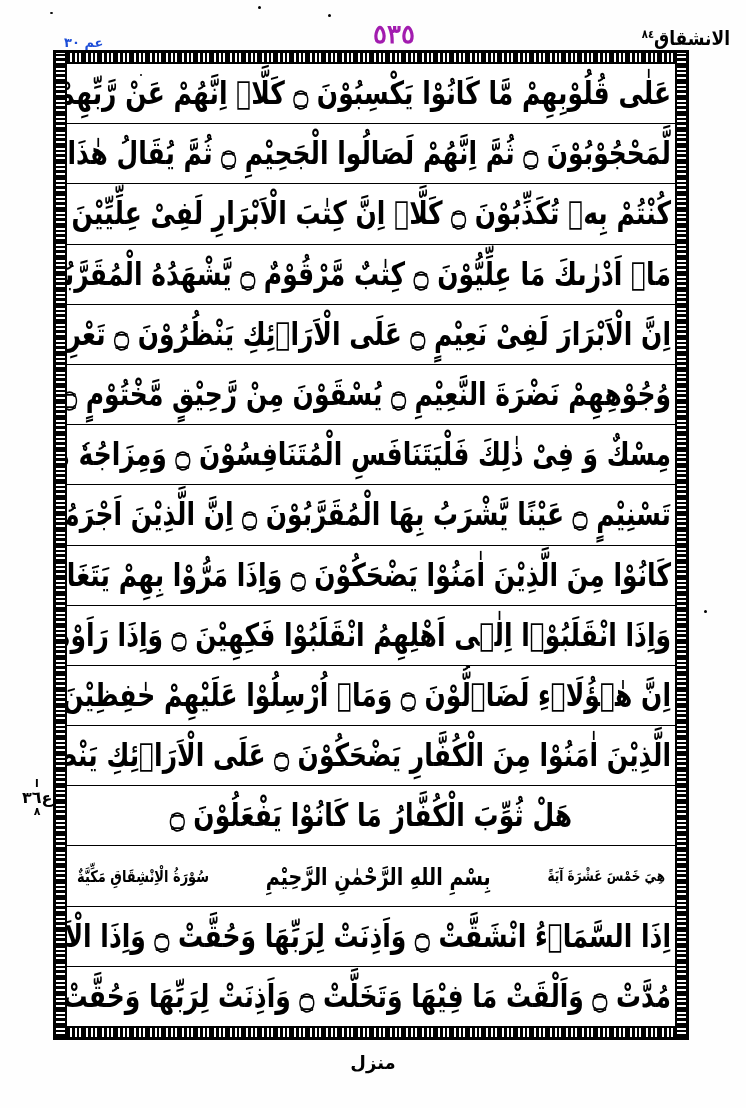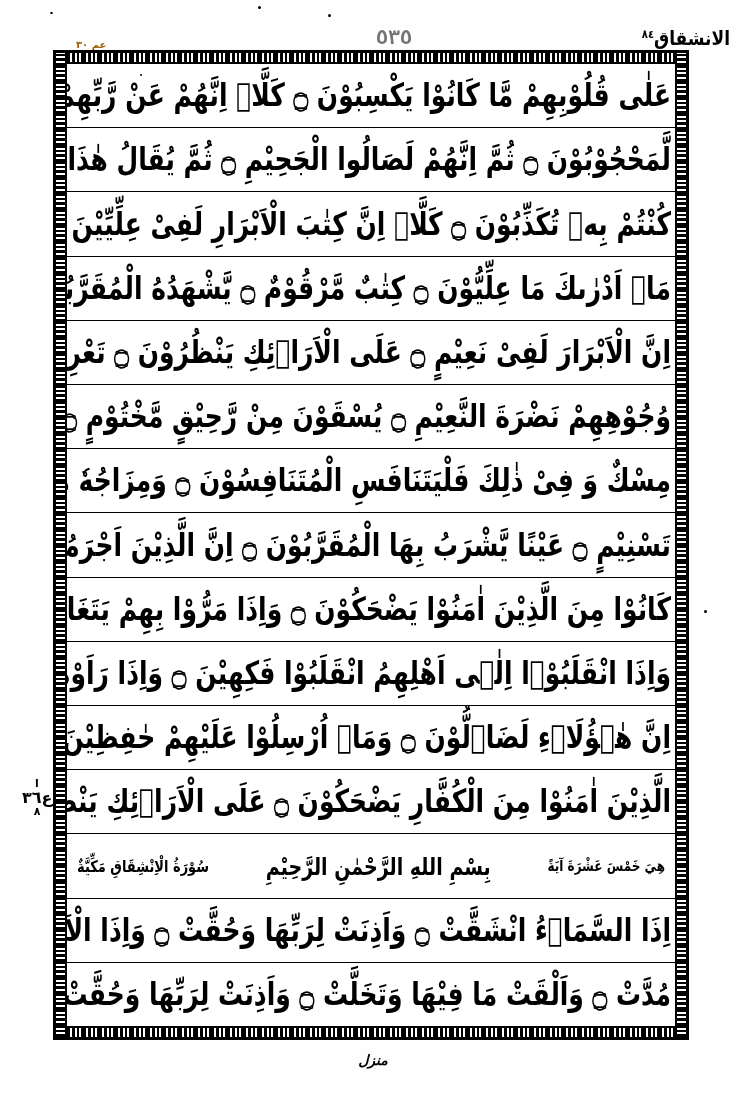--- a/index.html
+++ b/index.html
@@ -45,33 +45,33 @@
   }
   .surah-name-top .sn-num {
     font-size: 10px;
     vertical-align: super;
   }
   .page-number {
     position: absolute;
     left: 50%;
     transform: translateX(-50%);
     bottom: 0;
-    font-family: Liberation Mono, monospace;
-    font-size: 20px;
-    font-weight: 700;
-    color: #737373;
+    font-family: Liberation Sans, sans-serif;
+    font-size: 26px;
+    font-weight: 700;
+    color: #a21caf;
     letter-spacing: 1px;
   }
   .juz-label {
     font-family: "DejaVu Sans", sans-serif;
-    font-size: 10px;
-    font-weight: 700;
-    color: #a16207;
+    font-size: 13px;
+    font-weight: 700;
+    color: #1d4ed8;
     white-space: nowrap;
-    margin-left: 18px;
+    margin-left: 6px;
   }
 
   
   .frame-outer {
     position: absolute;
     left: 53px;
     top: 50px;
     width: 636px;
     height: 990px;
     border: 3px solid #000;
@@ -194,24 +194,23 @@
   .margin-mark .mm-bot { font-size: 11px; display:block; }
 
   
   .page-footer {
     position: absolute;
     left: 0;
     right: 0;
     top: 1052px;
     text-align: center;
     font-family: "DejaVu Sans", sans-serif;
-    font-size: 14px;
-    font-weight: 700;
-    color: #000;
-    font-style: italic;
+    font-size: 18px;
+    font-weight: 700;
+    color: #000;
   }
 
   .speck { position: absolute; background: #000; border-radius: 50%; }
 </style>
 </head>
 <body>
 
 <div class="page">
 
   <div class="page-header">
@@ -257,20 +256,23 @@
       </div>
       <div class="line justify">
         <div class="ayah-text">وَاِذَا انْقَلَبُوْۤا اِلٰۤى اَهْلِهِمُ انْقَلَبُوْا فَكِهِيْنَ ۝ وَاِذَا رَاَوْهُمْ قَالُوْۤا</div>
       </div>
       <div class="line justify">
         <div class="ayah-text">اِنَّ هٰۤؤُلَاۤءِ لَضَاۤلُّوْنَ ۝ وَمَاۤ اُرْسِلُوْا عَلَيْهِمْ حٰفِظِيْنَ ۝ فَالْيَوْمَ</div>
       </div>
       <div class="line justify">
         <div class="ayah-text">الَّذِيْنَ اٰمَنُوْا مِنَ الْكُفَّارِ يَضْحَكُوْنَ ۝ عَلَى الْاَرَاۤئِكِ يَنْظُرُوْنَ ۝</div>
       </div>
+      <div class="line centered">
+        <div class="ayah-text">هَلْ ثُوِّبَ الْكُفَّارُ مَا كَانُوْا يَفْعَلُوْنَ ۝</div>
+      </div>
 
       <div class="line surah-band">
         <div class="band-part band-count">هِيَ خَمْسَ عَشْرَةَ آيَةً</div>
         <div class="band-part band-basmala">بِسْمِ اللهِ الرَّحْمٰنِ الرَّحِيْمِ</div>
         <div class="band-part band-title">سُوْرَةُ الْاِنْشِقَاقِ مَكِّيَّةٌ</div>
       </div>
 
       <div class="line justify">
         <div class="ayah-text">اِذَا السَّمَاۤءُ انْشَقَّتْ ۝ وَاَذِنَتْ لِرَبِّهَا وَحُقَّتْ ۝ وَاِذَا الْاَرْضُ</div>
       </div>

